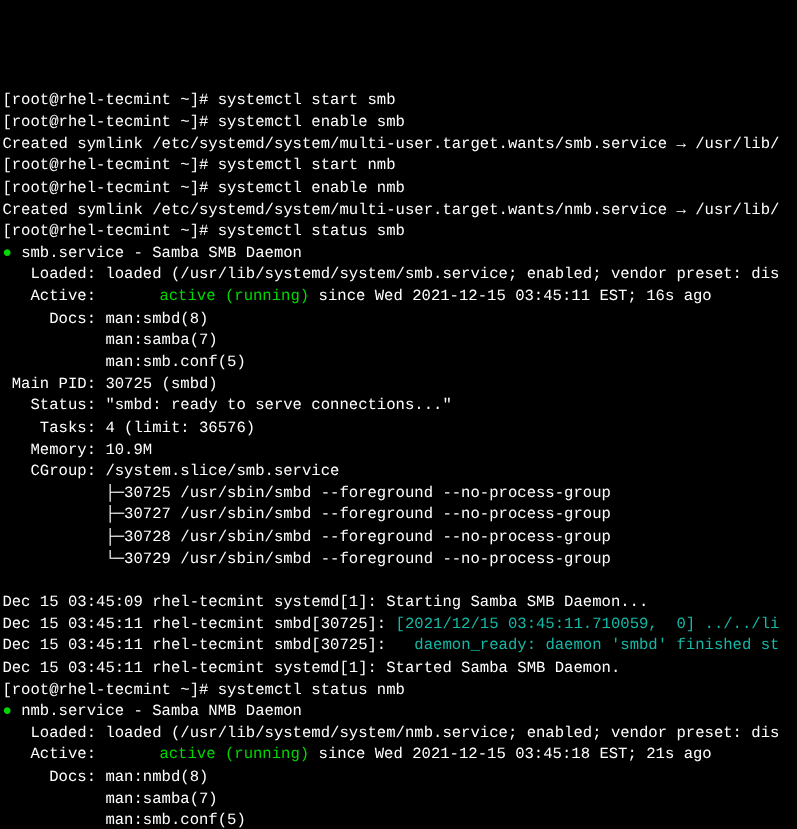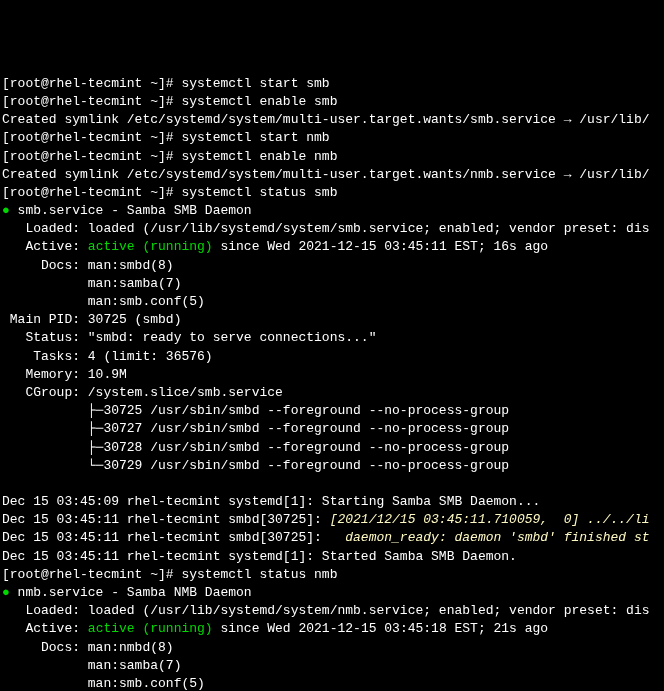--- a/index.html
+++ b/index.html
@@ -14,24 +14,24 @@
       font-size: 13px;
       line-height: 1.4;
       padding: 2px;
       white-space: pre;
       width: 664px;
       height: 691px;
       overflow: hidden;
     }
     .green {
       color: #00d800;
+      margin-left: 45px;
     }
     .red {
-      color: #fef9c3;
-      font-style: italic;
+      color: #14b8a6;
     }
     .bullet-green {
       color: #00d800;
     }
     .line {
       white-space: pre;
     }
   </style>
 </head>
 <body>

